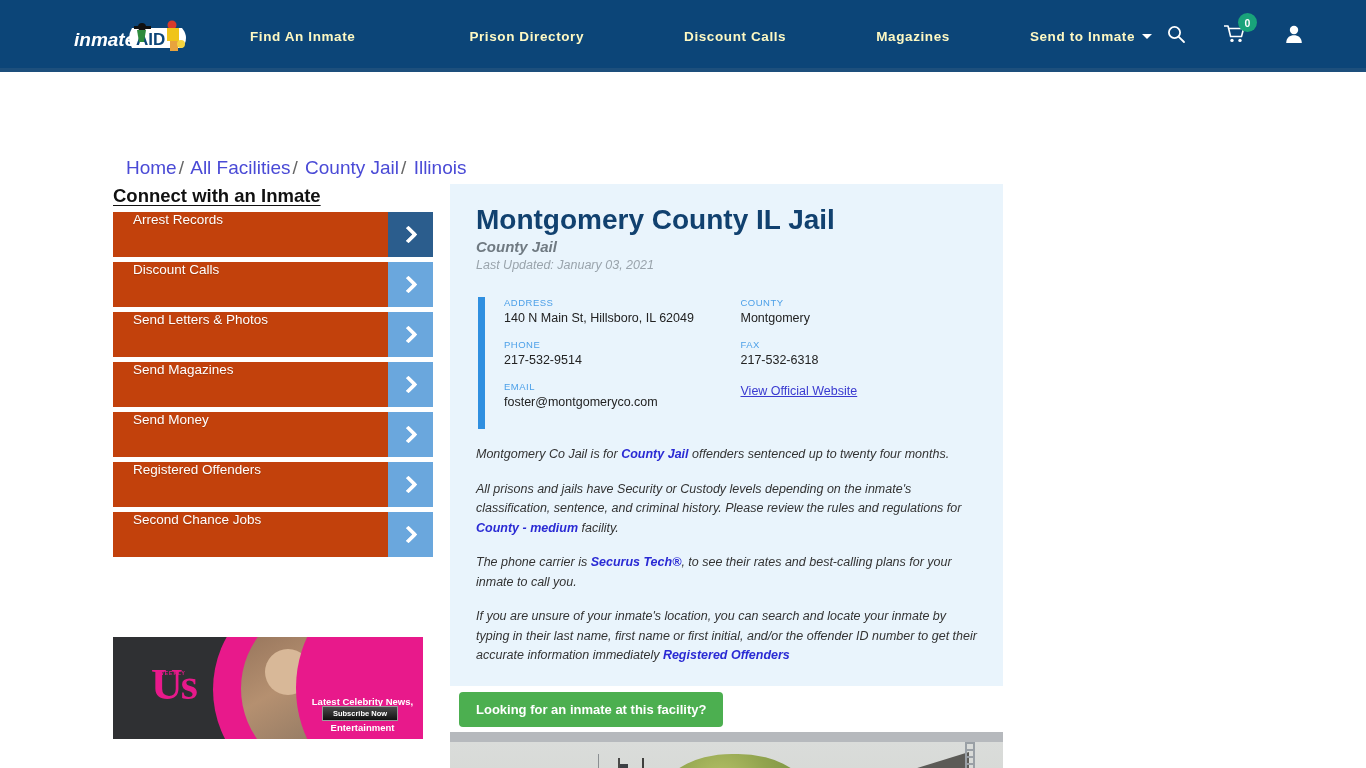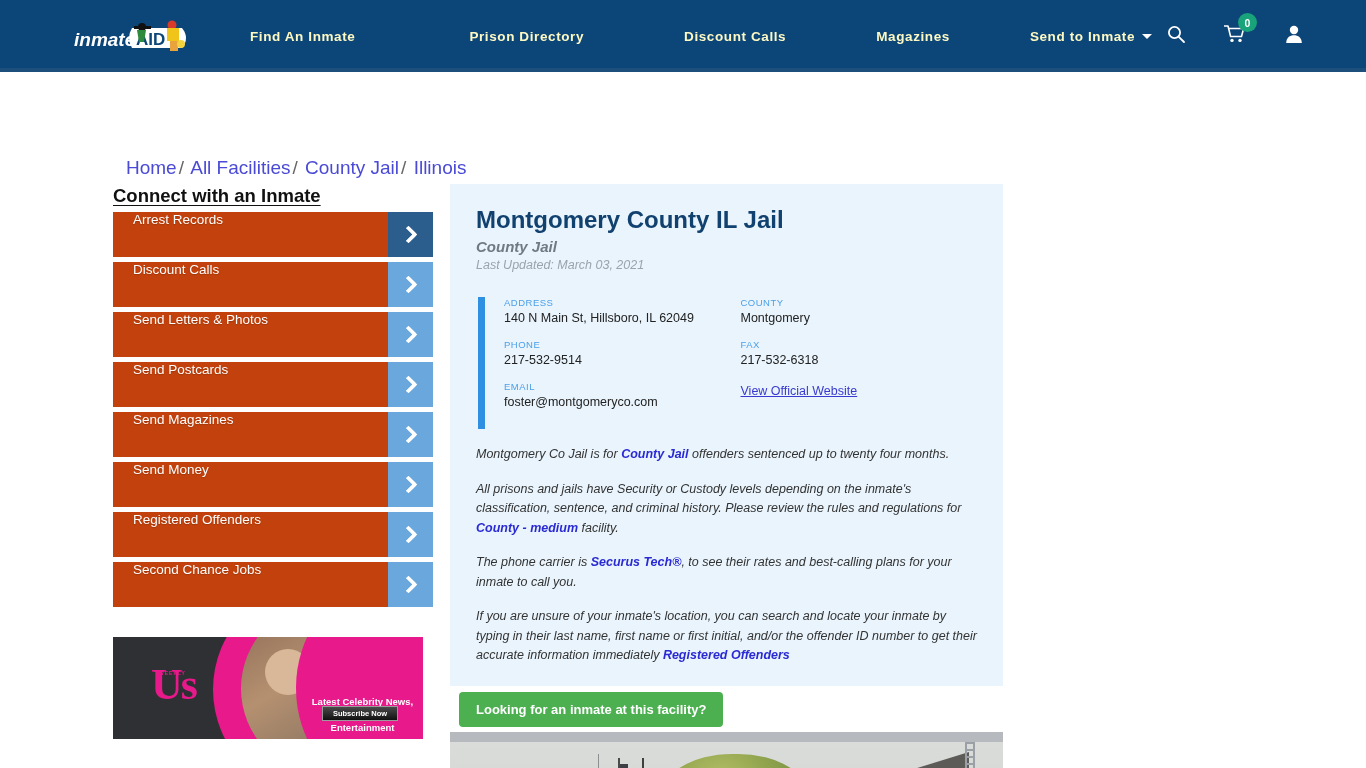--- a/index.html
+++ b/index.html
@@ -168,21 +168,21 @@
 
   
   .main { position: absolute; left: 450px; top: 112px; width: 553px; }
 
   .info-card {
     width: 553px;
     background: #e9f4fc;
     padding: 22px 26px 18px 26px;
   }
   .facility-title {
-    font-size: 24px; font-weight: bold; color: #11416f;
+    font-size: 28px; font-weight: bold; color: #11416f;
     margin: 0 0 4px 0; line-height: 28px;
   }
   .facility-sub {
     font-size: 15px; font-weight: bold; font-style: italic;
     color: #707a82; margin: 0 0 3px 0;
   }
   .facility-updated {
     font-size: 12.5px; font-style: italic; color: #9aa4ac; margin: 0;
   }
 
@@ -368,26 +368,20 @@
         </span>
     </div>
 
     <div class="side-btn">
       <span class="side-btn-label">Send Letters &amp; Photos</span>
       <span class="side-arrow">
           <span class="chev"></span>
         </span>
     </div>
 
-    <div class="side-btn">
-      <span class="side-btn-label">Send Postcards</span>
-      <span class="side-arrow">
-          <span class="chev"></span>
-        </span>
-    </div>
 
     <div class="side-btn">
       <span class="side-btn-label">Send Magazines</span>
       <span class="side-arrow">
           <span class="chev"></span>
         </span>
     </div>
 
     <div class="side-btn">
       <span class="side-btn-label">Send Money</span>
@@ -421,21 +415,21 @@
     <div class="ad-text">Latest Celebrity News, Pictures &amp; Entertainment</div>
     <div class="ad-cta">Subscribe Now</div>
   </div>
 
   <div class="main">
 
     <div class="info-card">
 
       <h1 class="facility-title">Montgomery County IL Jail</h1>
       <div class="facility-sub">County Jail</div>
-      <div class="facility-updated">Last Updated: March 03, 2021</div>
+      <div class="facility-updated">Last Updated: January 03, 2021</div>
 
       <div class="contact-block">
         <div class="contact-bar"></div>
         <div class="contact-cols">
 
           <div class="contact-col">
             <div class="contact-field">
               <div class="contact-label">ADDRESS</div>
               <div class="contact-value">140 N Main St, Hillsboro, IL 62049</div>
             </div>

